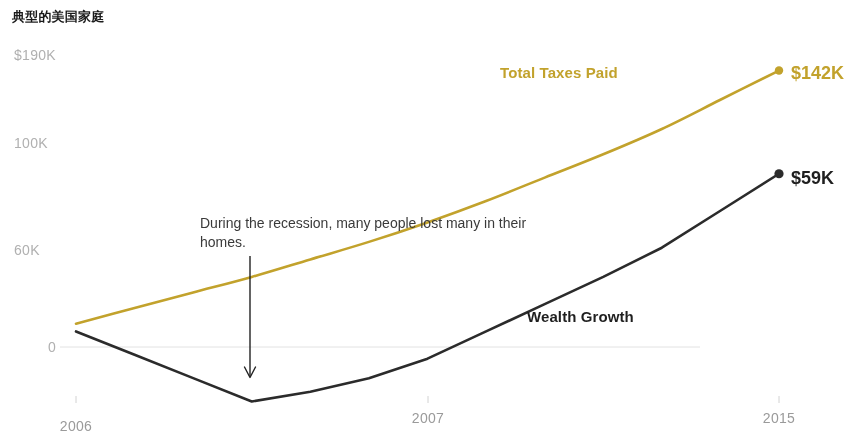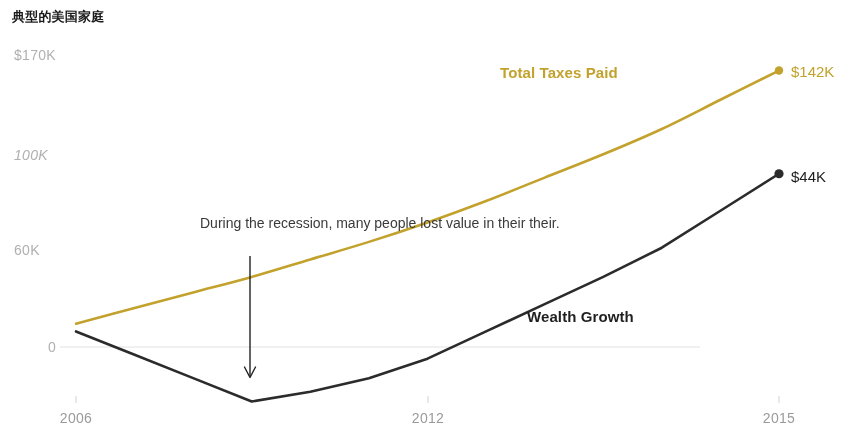--- a/index.html
+++ b/index.html
@@ -81,22 +81,22 @@
   }
   .series-label.wealth {
     color: #1f1f1f;
     left: 527px;
     top: 308px;
   }
 
   
   .end-value {
     position: absolute;
-    font-size: 15px;
-    font-weight: normal;
+    font-size: 18px;
+    font-weight: bold;
     white-space: nowrap;
   }
   .end-value.taxes {
     color: #c2a22c;
     left: 791px;
     top: 63px;
   }
   .end-value.wealth {
     color: #1f1f1f;
     left: 791px;
@@ -114,27 +114,27 @@
     color: #3a3a3a;
   }
 </style>
 </head>
 <body>
 
 <div id="chart-root">
 
   <div class="chart-title">典型的美国家庭</div>
 
-  <div class="y-tick" style="top:47px;">$170K</div>
-  <div class="y-tick" style="top:147px;font-style:italic;">100K</div>
+  <div class="y-tick" style="top:47px;">$190K</div>
+  <div class="y-tick" style="top:135px;">100K</div>
   <div class="y-tick" style="top:242px;">60K</div>
   <div class="y-tick y-tick-0" style="top:339px;">0</div>
 
-  <div class="x-tick" style="left:76px;">2006</div>
-  <div class="x-tick" style="left:428px;">2012</div>
+  <div class="x-tick" style="left:76px;margin-top:8px;">2006</div>
+  <div class="x-tick" style="left:428px;">2007</div>
   <div class="x-tick" style="left:779px;">2015</div>
 
   <svg class="plot" viewBox="0 0 845 440">
 
     <line x1="60" y1="347" x2="700" y2="347" stroke="#e2e2e2" stroke-width="1"></line>
 
     <line x1="76" y1="396" x2="76" y2="403" stroke="#d2d2d2" stroke-width="1"></line>
     <line x1="428" y1="396" x2="428" y2="403" stroke="#d2d2d2" stroke-width="1"></line>
     <line x1="779" y1="396" x2="779" y2="403" stroke="#d2d2d2" stroke-width="1"></line>
 
@@ -148,17 +148,17 @@
     <g>
       <line x1="250" y1="256" x2="250" y2="376" stroke="#222222" stroke-width="1.4"></line>
       <path d="M 244.5 367 L 250 377.5 L 255.5 367" fill="none" stroke="#222222" stroke-width="1.4" stroke-linecap="round" stroke-linejoin="round"></path>
     </g>
   </svg>
 
   <div class="series-label wealth">Wealth Growth</div>
   <div class="series-label taxes">Total Taxes Paid</div>
 
   <div class="end-value taxes">$142K</div>
-  <div class="end-value wealth">$44K</div>
+  <div class="end-value wealth">$59K</div>
 
-  <div class="annotation">During the recession, many people lost value in their their.</div>
+  <div class="annotation">During the recession, many people lost many in their homes.</div>
 
 </div>
 
 </body></html>

